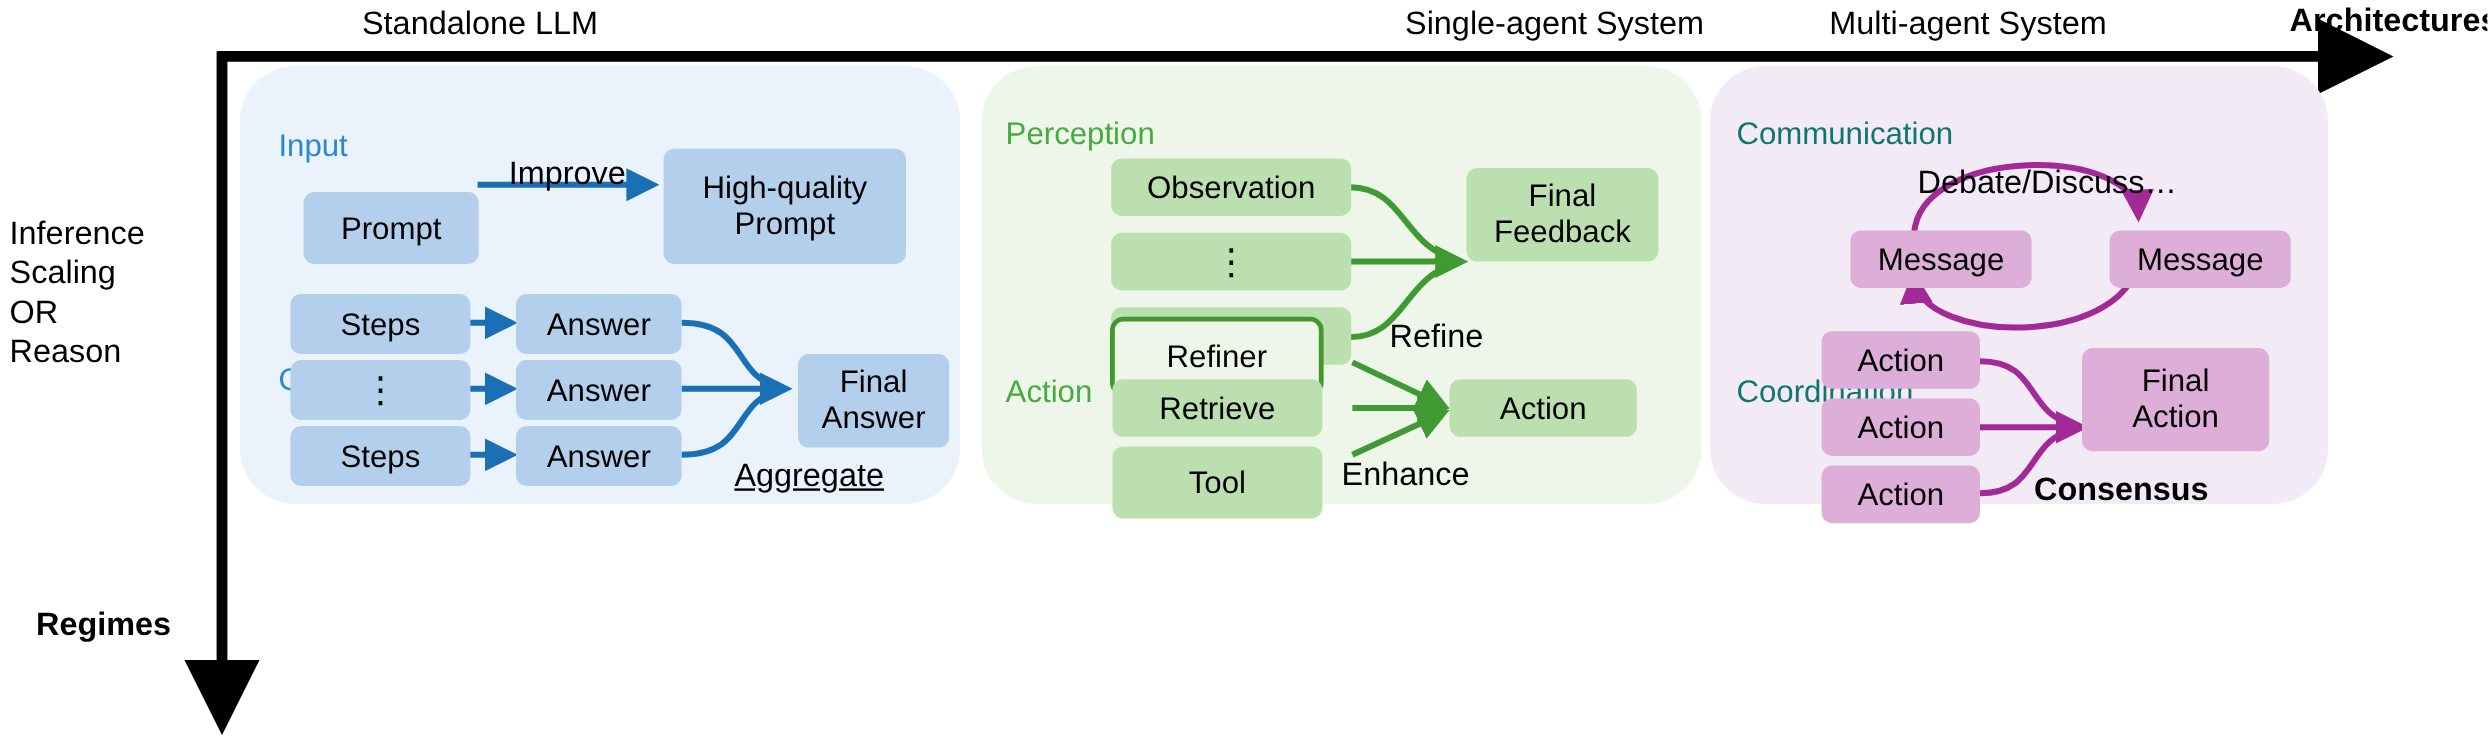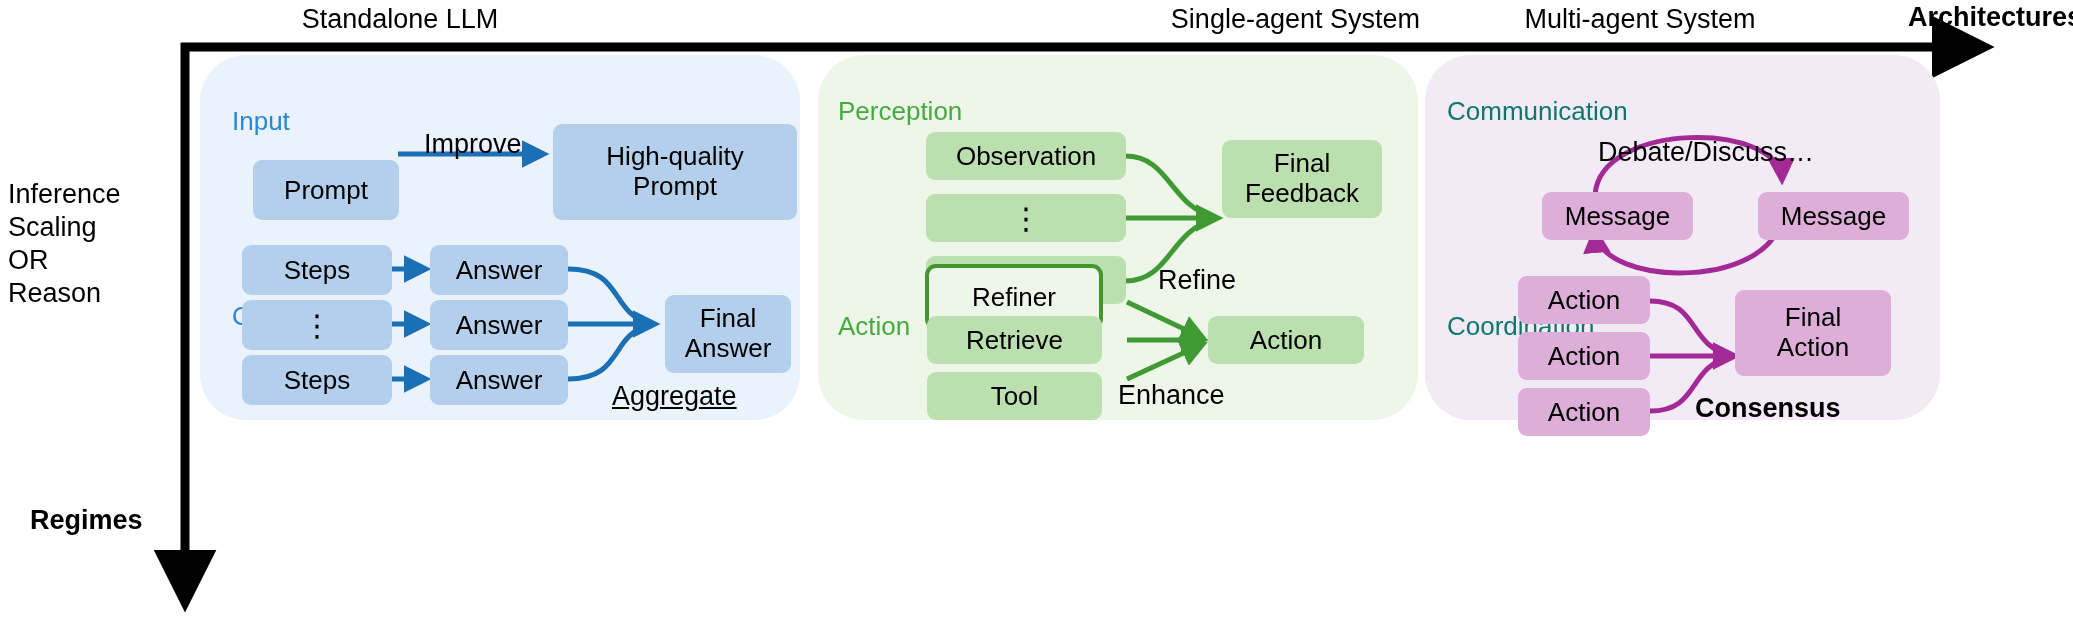--- a/index.html
+++ b/index.html
@@ -159,21 +159,21 @@
 
     <line x1="368" y1="269" x2="455" y2="269" stroke="#1a6fb5" stroke-width="5" marker-end="url(#bluArr)"></line>
 
     <path d="M368,324 C424,324 409,280 450,270" fill="none" stroke="#1a6fb5" stroke-width="5"></path>
   </svg>
 
   <div class="section-title t-blue" style="left:232px; top:108px;">Input</div>
 
   <div class="node n-blue" style="left:253px; top:160px; width:146px; height:60px;">Prompt</div>
 
-  <div class="node n-blue two-line" style="left:553px; top:124px; width:244px; height:96px; flex-direction:column;">
+  <div class="node n-blue two-line" style="left:553px; top:124px; width:202px; height:96px; flex-direction:column;">
     <span>High-quality</span>
     <span>Prompt</span>
   </div>
 
   <div class="edge-label" style="left:424px; top:131px;">Improve</div>
 
   <div class="section-title t-blue" style="left:232px; top:303px;">Output</div>
 
   <div class="node n-blue" style="left:242px; top:245px; width:150px; height:50px;">Steps</div>
   <div class="node n-blue dots" style="left:242px; top:300px; width:150px; height:50px;">⋮</div>
@@ -222,21 +222,21 @@
     <span>Final</span>
     <span>Feedback</span>
   </div>
 
   <div class="edge-label" style="left:1158px; top:267px;">Refine</div>
 
   <div class="section-title t-green" style="left:838px; top:313px;">Action</div>
 
   <div class="node n-outline" style="left:925px; top:264px; width:178px; height:66px;">Refiner</div>
   <div class="node n-green" style="left:927px; top:316px; width:175px; height:48px;">Retrieve</div>
-  <div class="node n-green" style="left:927px; top:372px; width:175px; height:48px;">Tool</div>
+  <div class="node n-green" style="left:927px; top:372px; width:175px; height:60px;">Tool</div>
 
   <div class="node n-green" style="left:1208px; top:316px; width:156px; height:48px;">Action</div>
 
   <div class="edge-label" style="left:1118px; top:382px;">Enhance</div>
 
   <div class="panel panel-purple" style="left:1425px; top:55px; width:515px; height:365px;"></div>
 
   <svg class="abs" style="left:1425px; top:55px; width:515px; height:365px;" viewBox="0 0 515 365">
     <defs>
       <marker id="purArr" markerWidth="5.5" markerHeight="5.5" refX="4.4" refY="2.75" orient="auto" markerUnits="strokeWidth">

